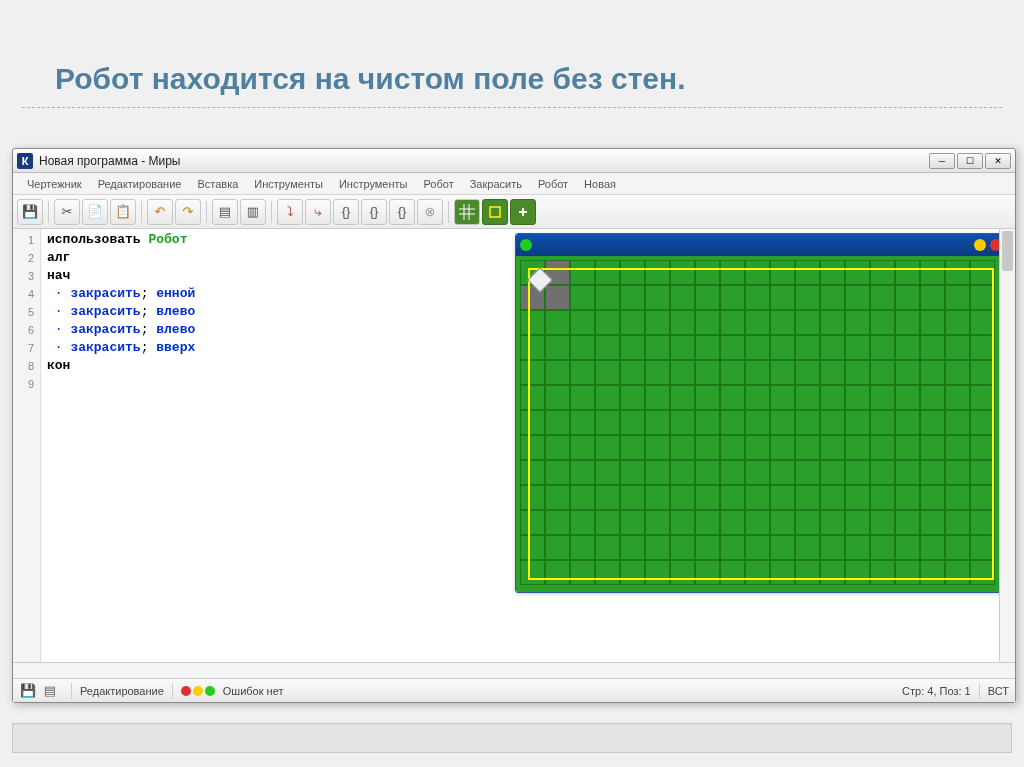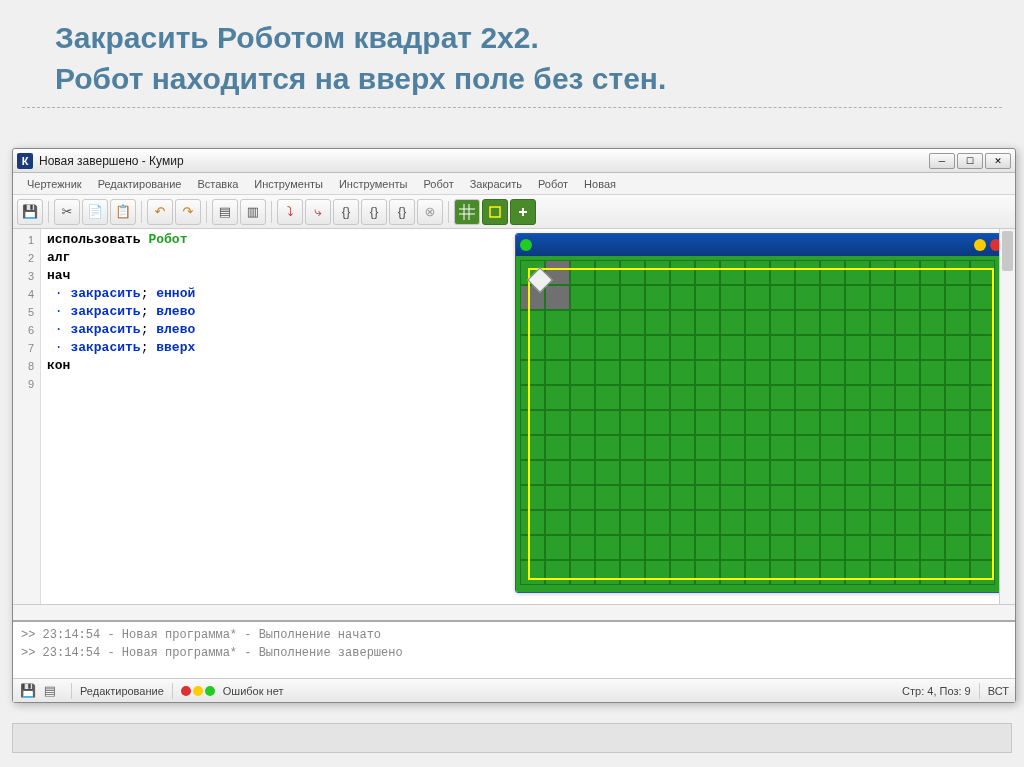--- a/index.html
+++ b/index.html
@@ -53,32 +53,32 @@
 .sb-light { width: 10px; height: 10px; border-radius: 50%; margin-right: 2px; }
 .sb-flex { flex: 1; }
 .slide-footer { position: absolute; left: 12px; right: 12px; bottom: 14px; height: 30px; background: #e4e4e4; border: 1px solid #c8c8c8; }
 svg { display: block; }
 </style>
 </head>
 <body>
 
 <div class="slide-header">
   <div class="slide-title">
-    <span>Закрасить Роботом квадрат 2х2.</span><br>
-    <span> Робот находится на вверх поле без стен.</span>
+    <br>
+    <span> Робот находится на чистом поле без стен.</span>
   </div>
 </div>
 <div class="divider"></div>
 <div class="bg-text">енной задаче. В учеб</div>
 
 <div class="app-window">
 
   <div class="titlebar">
     <div class="titlebar-icon">К</div>
-    <div class="titlebar-text">Новая завершено - Кумир</div>
+    <div class="titlebar-text">Новая программа - Миры</div>
     <div class="win-controls">
       <div class="win-btn">─</div>
       <div class="win-btn">☐</div>
       <div class="win-btn">✕</div>
     </div>
   </div>
 
   <div class="menubar">
     <div class="menu-item">Чертежник</div>
     <div class="menu-item">Редактирование</div>
@@ -415,36 +415,32 @@
       </div>
     </div>
 
     <div class="vscroll">
       <div class="vscroll-thumb"></div>
     </div>
   </div>
 
   <div class="hscroll"></div>
 
-  <div class="console">
-    <div>&gt;&gt; 23:14:54 - Новая программа* - Выполнение начато</div>
-    <div>&gt;&gt; 23:14:54 - Новая программа* - Выполнение завершено</div>
-  </div>
 
   <div class="statusbar">
     <div class="sb-icon">💾</div>
     <div class="sb-icon">▤</div>
     <div class="sb-sep"></div>
     <span>Редактирование</span>
     <div class="sb-sep"></div>
     <span class="sb-light" style="background:#dd3030"></span>
     <span class="sb-light" style="background:#ffcc00"></span>
     <span class="sb-light" style="background:#22cc22;margin-right:8px"></span>
     <span>Ошибок нет</span>
     <div class="sb-flex"></div>
-    <span>Стр: 4, Поз: 9</span>
+    <span>Стр: 4, Поз: 1</span>
     <div class="sb-sep"></div>
     <span>ВСТ</span>
   </div>
 
 </div>
 
 <div class="slide-footer"></div>
 
 </body></html>

